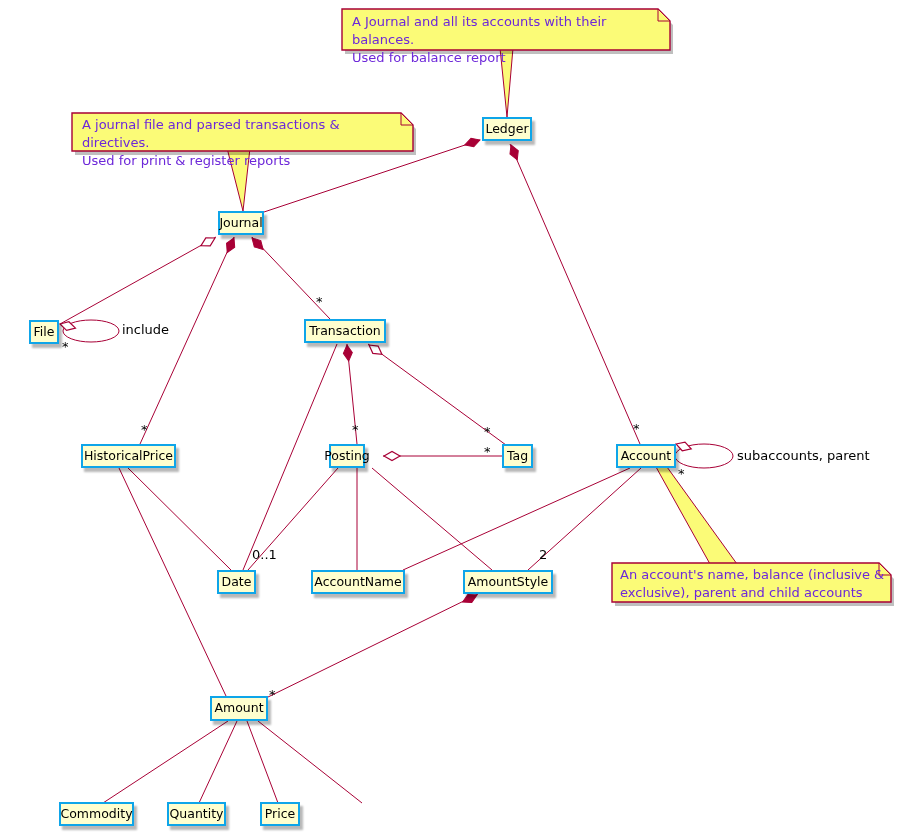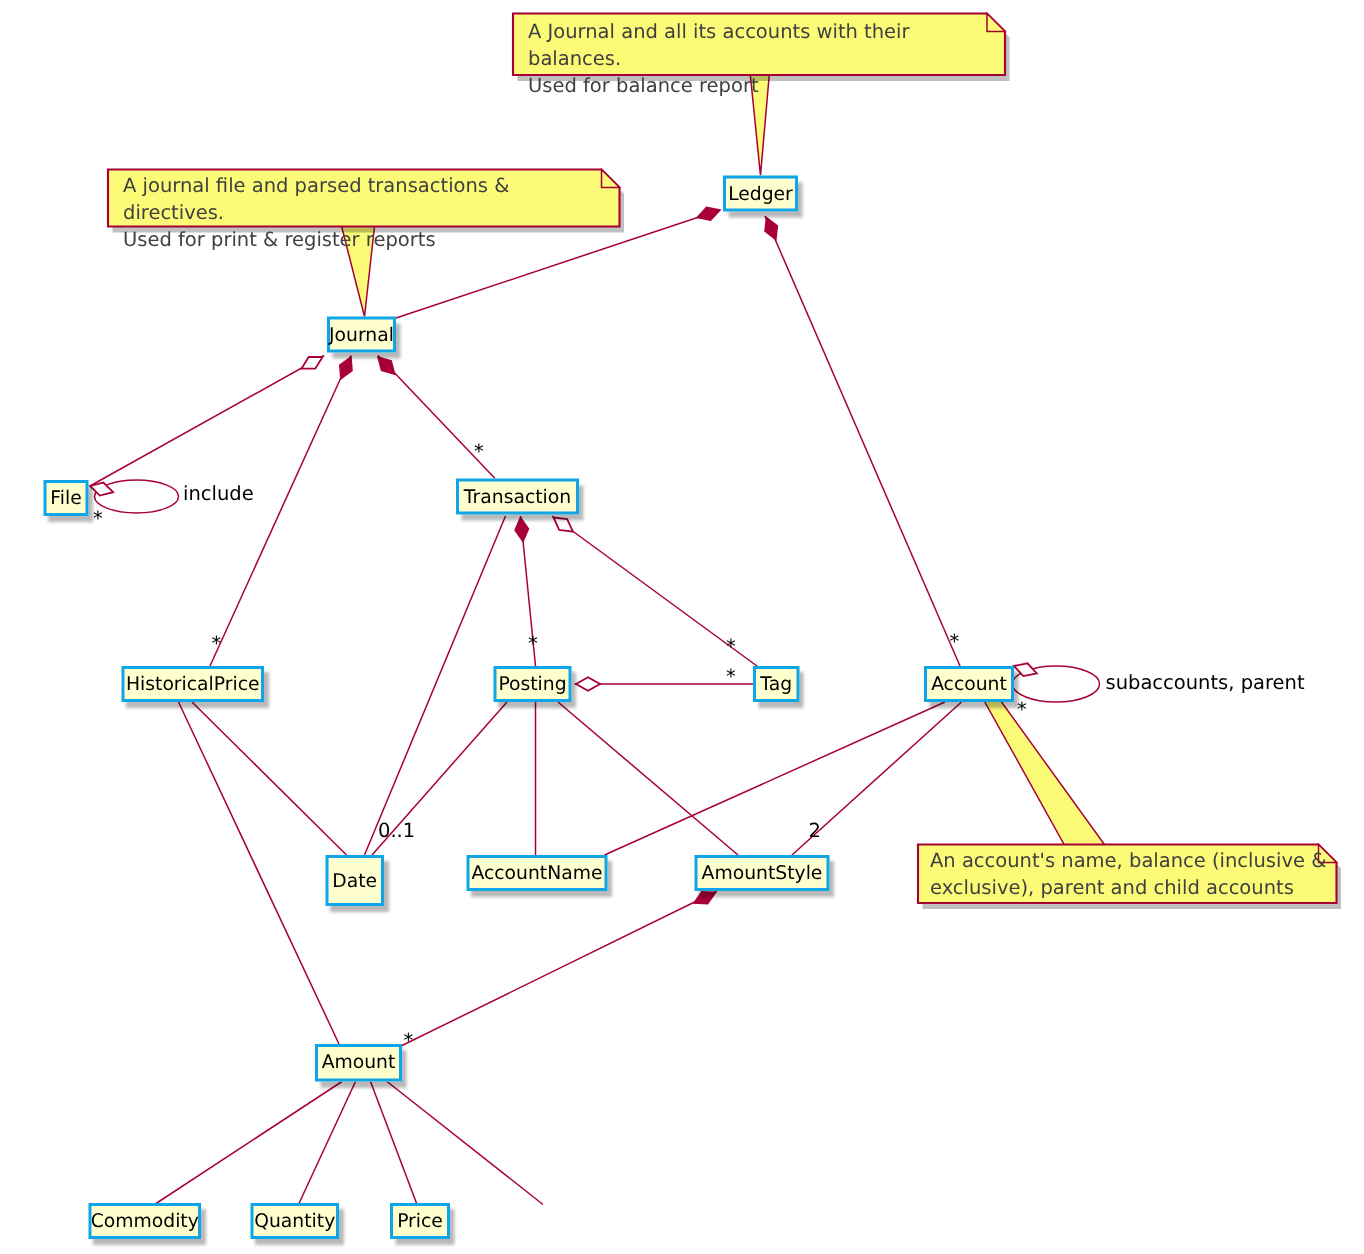--- a/index.html
+++ b/index.html
@@ -15,21 +15,21 @@
     background:#FEFECE; border:2px solid #0ea5e9;
     box-shadow:3px 4px 2px rgba(0,0,0,0.28);
     display:flex; align-items:center; justify-content:center;
     font-size:12.5px; white-space:nowrap; line-height:1;
   }
   .lbl {
     position:absolute; font-size:13px; color:#000; white-space:nowrap; line-height:1;
   }
   .note-text {
     position:absolute; font-size:13px; line-height:18px;
-    white-space:pre-line; color:#404040;
+    white-space:pre-line; color:#6d28d9;
   }
 </style>
 </head>
 <body>
 
 <div id="canvas">
 
   <svg id="edges" width="909" height="836" viewBox="0 0 909 836">
     <defs>
       <polygon id="diam" points="0,0 8,-4.5 16,0 8,4.5"></polygon>
@@ -104,24 +104,24 @@
   <div class="note-text" style="left:82px;top:116px;width:325px">A journal file and parsed transactions &amp; directives.
 Used for print &amp; register reports</div>
   <div class="note-text" style="left:620px;top:566px;width:265px">An account's name, balance (inclusive &amp;
 exclusive), parent and child accounts</div>
 
   <div class="cls" style="left:482px;top:117px;width:50px;height:24px">Ledger</div>
   <div class="cls" style="left:218px;top:211px;width:46px;height:24px">Journal</div>
   <div class="cls" style="left:29px;top:320px;width:30px;height:24px">File</div>
   <div class="cls" style="left:304px;top:319px;width:82px;height:24px">Transaction</div>
   <div class="cls" style="left:81px;top:444px;width:95px;height:24px">HistoricalPrice</div>
-  <div class="cls" style="left:329px;top:444px;width:52px;height:24px">Posting</div>
+  <div class="cls" style="left:329px;top:444px;width:36px;height:24px">Posting</div>
   <div class="cls" style="left:502px;top:444px;width:31px;height:24px">Tag</div>
   <div class="cls" style="left:616px;top:444px;width:60px;height:24px">Account</div>
-  <div class="cls" style="left:217px;top:570px;width:39px;height:34px">Date</div>
+  <div class="cls" style="left:217px;top:570px;width:39px;height:24px">Date</div>
   <div class="cls" style="left:311px;top:570px;width:94px;height:24px">AccountName</div>
   <div class="cls" style="left:463px;top:570px;width:90px;height:24px">AmountStyle</div>
   <div class="cls" style="left:210px;top:696px;width:58px;height:25px">Amount</div>
   <div class="cls" style="left:59px;top:802px;width:75px;height:24px">Commodity</div>
   <div class="cls" style="left:167px;top:802px;width:59px;height:24px">Quantity</div>
   <div class="cls" style="left:260px;top:802px;width:40px;height:24px">Price</div>
   <div class="cls" style="left:332px;top:842px;width:64px;height:24px">AmountStyle</div>
 
   <span class="lbl" style="left:122px;top:323px">include</span>
   <span class="lbl" style="left:737px;top:449px">subaccounts, parent</span>

